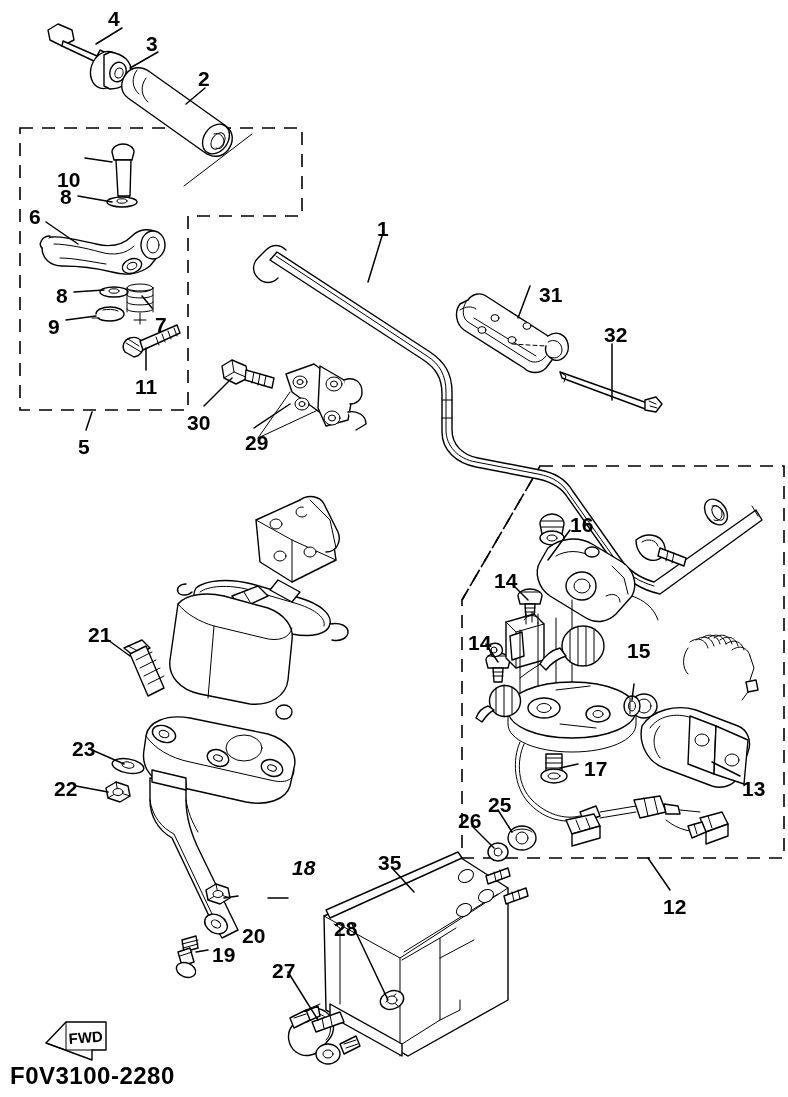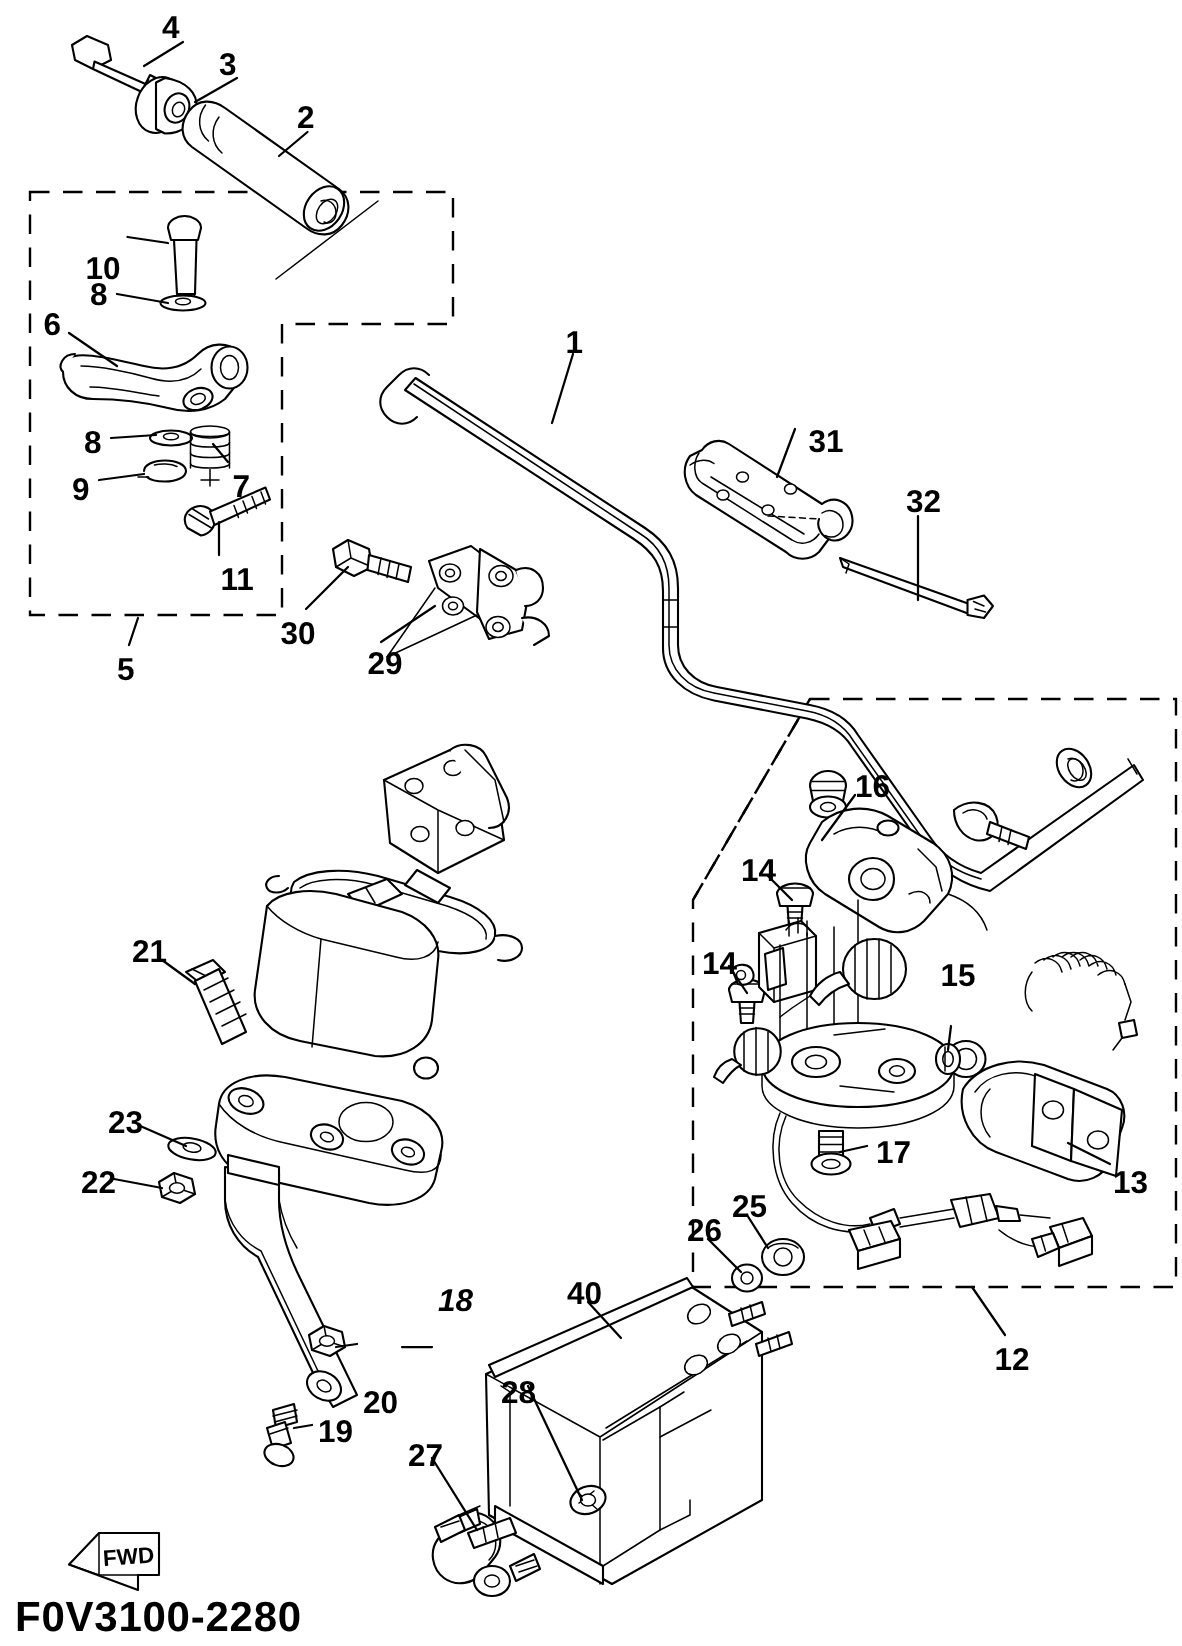--- a/index.html
+++ b/index.html
@@ -1,21 +1,21 @@
 <!DOCTYPE html>
 <html><head>
 <meta charset="utf-8">
 <title>Parts Diagram</title>
 <style>
   html,body{margin:0;padding:0;background:#ffffff;}
   body{font-family:"Liberation Sans",sans-serif;}
   #page{position:relative;width:788px;height:1097px;background:#ffffff;overflow:hidden;}
   #svgroot{position:absolute;left:0;top:0;width:788px;height:1097px;}
   .callout{position:absolute;font-family:"Liberation Sans",sans-serif;font-size:21px;font-weight:600;color:#000;line-height:1;white-space:nowrap;letter-spacing:0px;}
-  #footer-code{position:absolute;left:10px;top:1062px;font-family:"Liberation Sans",sans-serif;font-size:28px;font-weight:600;color:#000;letter-spacing:0.5px;}
+  #footer-code{position:absolute;left:10px;top:1062px;font-family:"Liberation Sans",sans-serif;font-size:24px;font-weight:600;color:#000;letter-spacing:0.5px;}
   .fwd-text{font-family:"Liberation Sans",sans-serif;font-size:15px;font-weight:bold;}
 </style>
 </head>
 <body>
 
 <div id="page">
 
   <svg id="svgroot" viewBox="0 0 788 1097" xmlns="http://www.w3.org/2000/svg">
     <defs>
       <style>
@@ -499,41 +499,41 @@
   <div id="callout-layer">
       <div class="callout" style="left: 108px; top: 8px;">4</div>
       <div class="callout" style="left: 146px; top: 33px;">3</div>
       <div class="callout" style="left: 198px; top: 68px;">2</div>
       <div class="callout" style="left: 57px; top: 146px; margin-top: 23px;">10</div>
       <div class="callout" style="left: 60px; top: 186px;">8</div>
       <div class="callout" style="left: 29px; top: 206px;">6</div>
       <div class="callout" style="left: 56px; top: 285px;">8</div>
       <div class="callout" style="left: 48px; top: 316px;">9</div>
       <div class="callout" style="left: 155px; top: 314px;">7</div>
-      <div class="callout" style="left: 135px; top: 376px; margin-left: 12px;">11</div>
+      <div class="callout" style="left: 135px; top: 376px;">11</div>
       <div class="callout" style="left: 78px; top: 436px;">5</div>
       <div class="callout" style="left: 377px; top: 218px;">1</div>
       <div class="callout" style="left: 187px; top: 412px;">30</div>
       <div class="callout" style="left: 245px; top: 432px;">29</div>
       <div class="callout" style="left: 524px; top: 284px; margin-left: 15px;">31</div>
       <div class="callout" style="left: 604px; top: 324px;">32</div>
       <div class="callout" style="left: 570px; top: 514px;">16</div>
       <div class="callout" style="left: 494px; top: 570px;">14</div>
       <div class="callout" style="left: 468px; top: 632px;">14</div>
       <div class="callout" style="left: 627px; top: 640px;">15</div>
       <div class="callout" style="left: 584px; top: 758px;">17</div>
       <div class="callout" style="left: 742px; top: 778px;">13</div>
       <div class="callout" style="left: 663px; top: 896px;">12</div>
       <div class="callout" style="left: 88px; top: 624px;">21</div>
       <div class="callout" style="left: 72px; top: 738px;">23</div>
       <div class="callout" style="left: 54px; top: 778px;">22</div>
       <div class="callout" style="left: 242px; top: 890px; margin-top: 35px;">20</div>
       <div class="callout" style="left: 292px; top: 857px; font-style: italic;">18</div>
       <div class="callout" style="left: 212px; top: 944px;">19</div>
-      <div class="callout" style="left: 378px; top: 852px;">40</div>
+      <div class="callout" style="left: 378px; top: 852px;">35</div>
       <div class="callout" style="left: 334px; top: 918px;">28</div>
       <div class="callout" style="left: 272px; top: 960px;">27</div>
       <div class="callout" style="left: 488px; top: 794px;">25</div>
       <div class="callout" style="left: 458px; top: 810px;">26</div>
     </div>
 
   <div id="footer-code">F0V3100-2280</div>
 
 </div>
 

